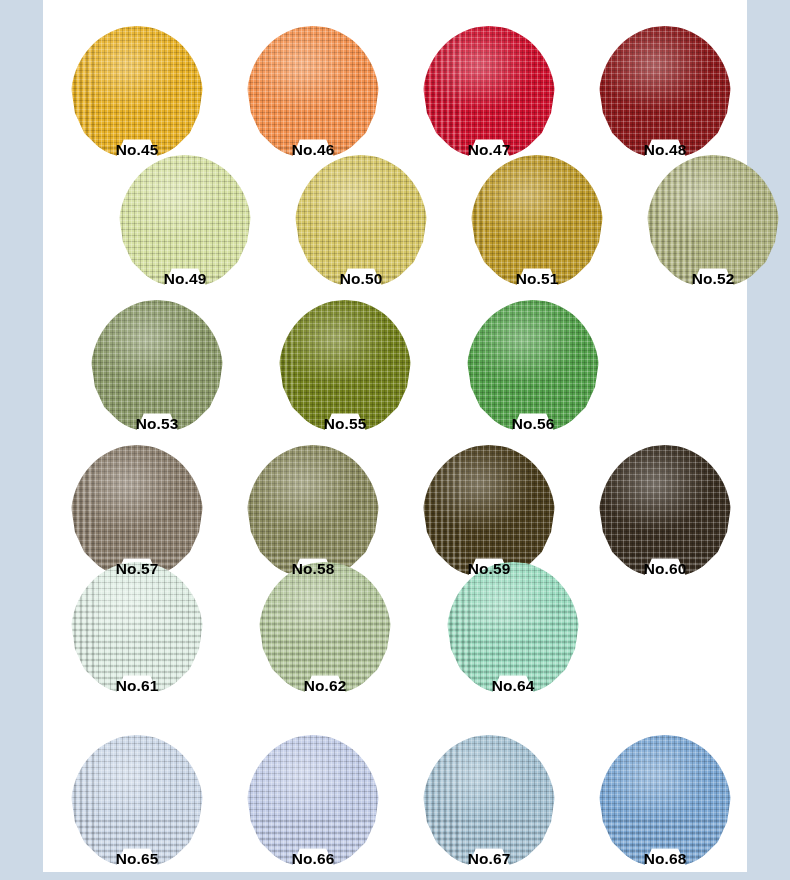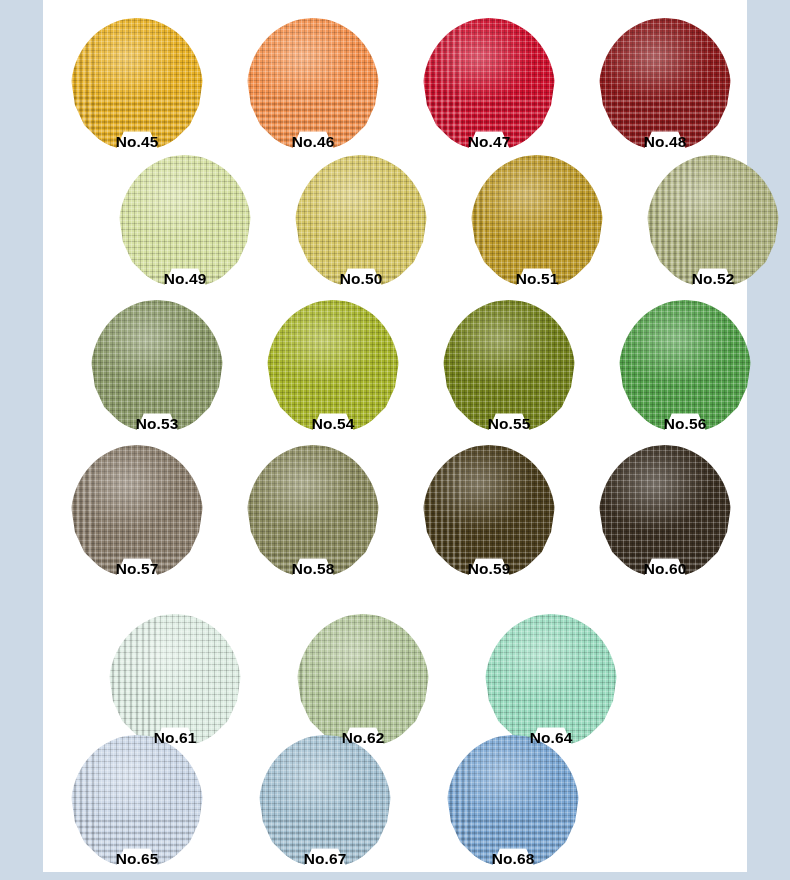--- a/index.html
+++ b/index.html
@@ -125,21 +125,21 @@
     line-height: 1;
     z-index: 3;
   }
 </style>
 </head>
 <body>
 
 <div id="color-card">
   <div id="paper"></div>
   <div id="swatch-grid">
-      <div class="swatch-row" style="top: 8px; justify-content: flex-end;">
+      <div class="swatch-row" style="top: 16px; justify-content: flex-end;">
         <div class="swatch-cell">
           <div class="swatch-disc" style="background: rgb(232, 177, 37);"></div>
           <div class="swatch-label">No.45</div>
         </div>
         <div class="swatch-cell">
           <div class="swatch-disc" style="background: rgb(244, 145, 78);"></div>
           <div class="swatch-label">No.46</div>
         </div>
         <div class="swatch-cell">
           <div class="swatch-disc" style="background: rgb(207, 15, 45);"></div>
@@ -167,24 +167,20 @@
           <div class="swatch-disc" style="background: rgb(176, 180, 130);"></div>
           <div class="swatch-label">No.52</div>
         </div>
       </div>
       <div class="swatch-row" style="top: 290px; padding-left: 20px;">
         <div class="swatch-cell">
           <div class="swatch-disc" style="background: rgb(139, 154, 106);"></div>
           <div class="swatch-label">No.53</div>
         </div>
         <div class="swatch-cell">
-          <div class="swatch-disc" style="background: rgb(167, 181, 42);"></div>
-          <div class="swatch-label">No.54</div>
-        </div>
-        <div class="swatch-cell">
           <div class="swatch-disc" style="background: rgb(115, 129, 28);"></div>
           <div class="swatch-label">No.55</div>
         </div>
         <div class="swatch-cell">
           <div class="swatch-disc" style="background: rgb(82, 160, 74);"></div>
           <div class="swatch-label">No.56</div>
         </div>
       </div>
       <div class="swatch-row" style="top: 435px;">
         <div class="swatch-cell">
@@ -197,40 +193,44 @@
         </div>
         <div class="swatch-cell">
           <div class="swatch-disc" style="background: rgb(74, 61, 28);"></div>
           <div class="swatch-label">No.59</div>
         </div>
         <div class="swatch-cell">
           <div class="swatch-disc" style="background: rgb(58, 47, 34);"></div>
           <div class="swatch-label">No.60</div>
         </div>
       </div>
-      <div class="swatch-row" style="top: 604px; margin-left: 38px;">
+      <div class="swatch-row" style="top: 552px;">
         <div class="swatch-cell">
           <div class="swatch-disc" style="background: rgb(223, 238, 228);"></div>
           <div class="swatch-label">No.61</div>
         </div>
         <div class="swatch-cell">
           <div class="swatch-disc" style="background: rgb(180, 199, 156);"></div>
           <div class="swatch-label">No.62</div>
         </div>
         <div class="swatch-cell">
           <div class="swatch-disc" style="background: rgb(154, 220, 192);"></div>
           <div class="swatch-label">No.64</div>
         </div>
       </div>
       <div class="swatch-row" style="top: 725px; align-items: flex-end;">
         <div class="swatch-cell">
           <div class="swatch-disc" style="background: rgb(204, 216, 232);"></div>
           <div class="swatch-label">No.65</div>
         </div>
         <div class="swatch-cell">
+          <div class="swatch-disc" style="background: rgb(195, 205, 232);"></div>
+          <div class="swatch-label">No.66</div>
+        </div>
+        <div class="swatch-cell">
           <div class="swatch-disc" style="background: rgb(165, 194, 211);"></div>
           <div class="swatch-label">No.67</div>
         </div>
         <div class="swatch-cell">
           <div class="swatch-disc" style="background: rgb(123, 167, 212);"></div>
           <div class="swatch-label">No.68</div>
         </div>
       </div>
     </div>
 </div>

